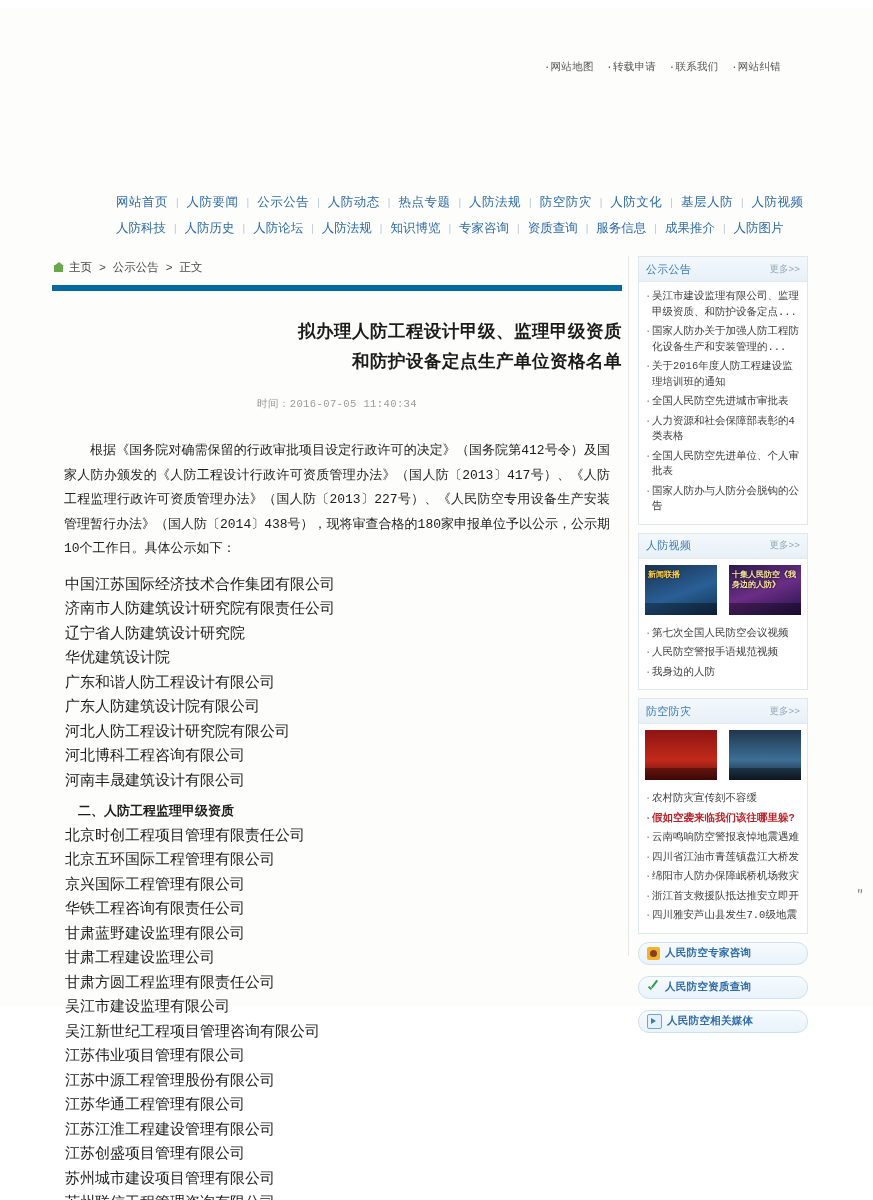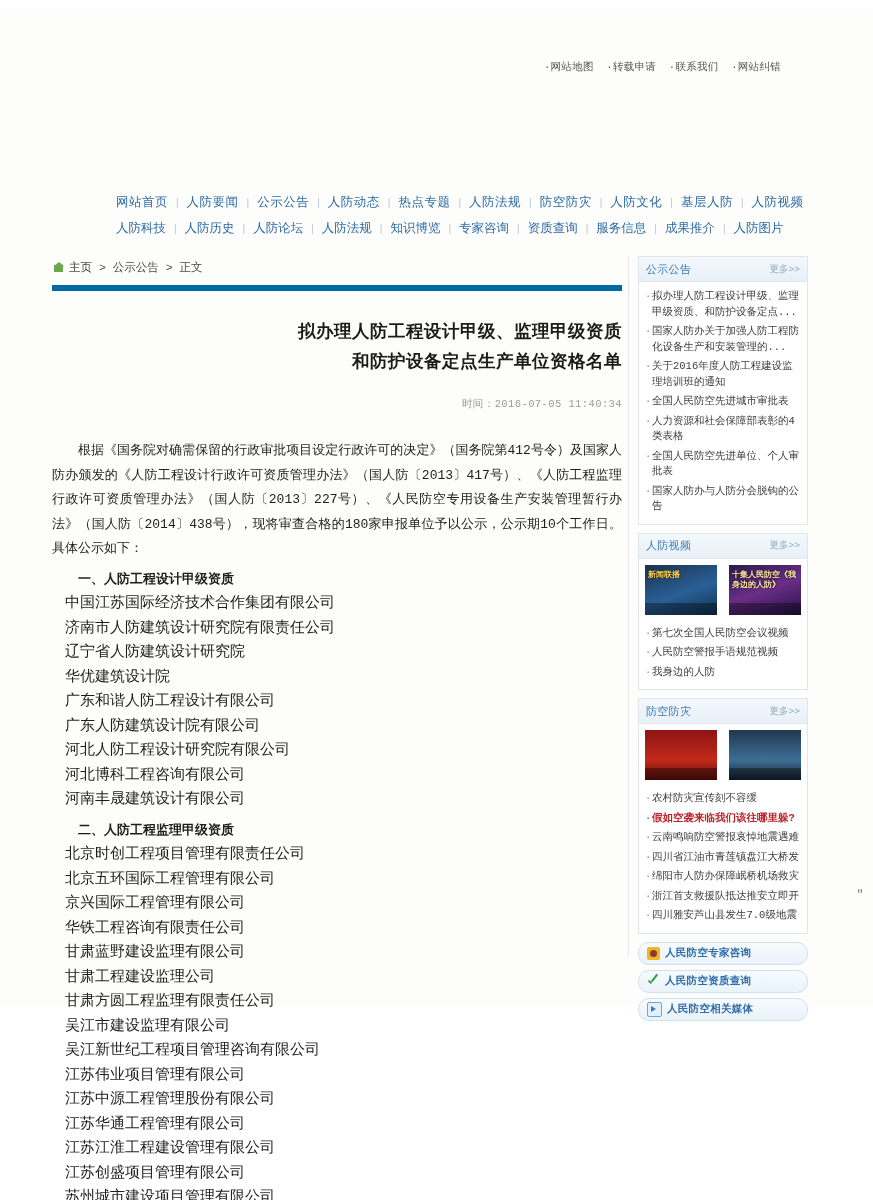--- a/index.html
+++ b/index.html
@@ -100,35 +100,35 @@
   .title {
     text-align: right;
     font-size: 17.5px;
     font-weight: bold;
     color: #1b1b1b;
     line-height: 30px;
     margin-top: 26px;
     letter-spacing: 0.5px;
   }
   .meta {
-    text-align: right;
+    text-align: center;
     font-size: 10.5px;
     color: #9a9a9a;
     margin-top: 20px;
     letter-spacing: 0.4px;
   }
   .article {
     margin-top: 28px;
     font-size: 13px;
     line-height: 24.5px;
     color: #1d1d1d;
   }
   .article p.indent {
     text-indent: 26px;
-    margin: 0;
+    margin: 12px;
     text-align: justify;
   }
   .article h3 {
     font-size: 13px;
     font-weight: bold;
     margin: 6px 0 0 0;
     text-indent: 26px;
   }
   .article .entry {
     margin: 0;
@@ -219,21 +219,21 @@
   }
   .buttons {
     margin-top: 6px;
   }
   .btn {
     display: flex;
     align-items: center;
     height: 21px;
     border: 1px solid #cfe0ef;
     background: linear-gradient(#f7fbfe,#e9f3fa);
-    margin-bottom: 5px;
+    margin-bottom: 11px;
     padding-left: 8px;
     border-radius: 11px;
   }
   .btn .bico {
     width: 13px; height: 13px;
     margin-right: 5px;
     display: inline-block;
     position: relative;
   }
   .btn .blabel {
@@ -369,21 +369,20 @@
     <div class="title">
       <div>拟办理人防工程设计甲级、监理甲级资质</div>
       <div>和防护设备定点生产单位资格名单</div>
     </div>
 
     <div class="meta">时间：2016-07-05 11:40:34</div>
 
     <div class="article">
       <p class="indent">根据《国务院对确需保留的行政审批项目设定行政许可的决定》（国务院第412号令）及国家人防办颁发的《人防工程设计行政许可资质管理办法》（国人防〔2013〕417号）、《人防工程监理行政许可资质管理办法》（国人防〔2013〕227号）、《人民防空专用设备生产安装管理暂行办法》（国人防〔2014〕438号），现将审查合格的180家申报单位予以公示，公示期10个工作日。具体公示如下：</p>
 
-      <h3>一、人防工程设计甲级资质</h3>
       <div class="entry">中国江苏国际经济技术合作集团有限公司</div>
       <div class="entry">济南市人防建筑设计研究院有限责任公司</div>
       <div class="entry">辽宁省人防建筑设计研究院</div>
       <div class="entry">华优建筑设计院</div>
       <div class="entry">广东和谐人防工程设计有限公司</div>
       <div class="entry">广东人防建筑设计院有限公司</div>
       <div class="entry">河北人防工程设计研究院有限公司</div>
       <div class="entry">河北博科工程咨询有限公司</div>
       <div class="entry">河南丰晟建筑设计有限公司</div>
 
@@ -409,21 +408,21 @@
   </div>
 
   <div class="sidebar">
 
     <div class="panel">
       <div class="panel-head">
         <span class="ph-title">公示公告</span>
         <span class="ph-more">更多&gt;&gt;</span>
       </div>
       <div class="panel-body">
-        <div class="li">拟办理人防工程设计甲级、监理甲级资质、和防护设备定点...</div>
+        <div class="li">吴江市建设监理有限公司、监理甲级资质、和防护设备定点...</div>
         <div class="li">国家人防办关于加强人防工程防化设备生产和安装管理的...</div>
         <div class="li">关于2016年度人防工程建设监理培训班的通知</div>
         <div class="li">全国人民防空先进城市审批表</div>
         <div class="li">人力资源和社会保障部表彰的4类表格</div>
         <div class="li">全国人民防空先进单位、个人审批表</div>
         <div class="li">国家人防办与人防分会脱钩的公告</div>
       </div>
     </div>
 
     <div class="panel">

